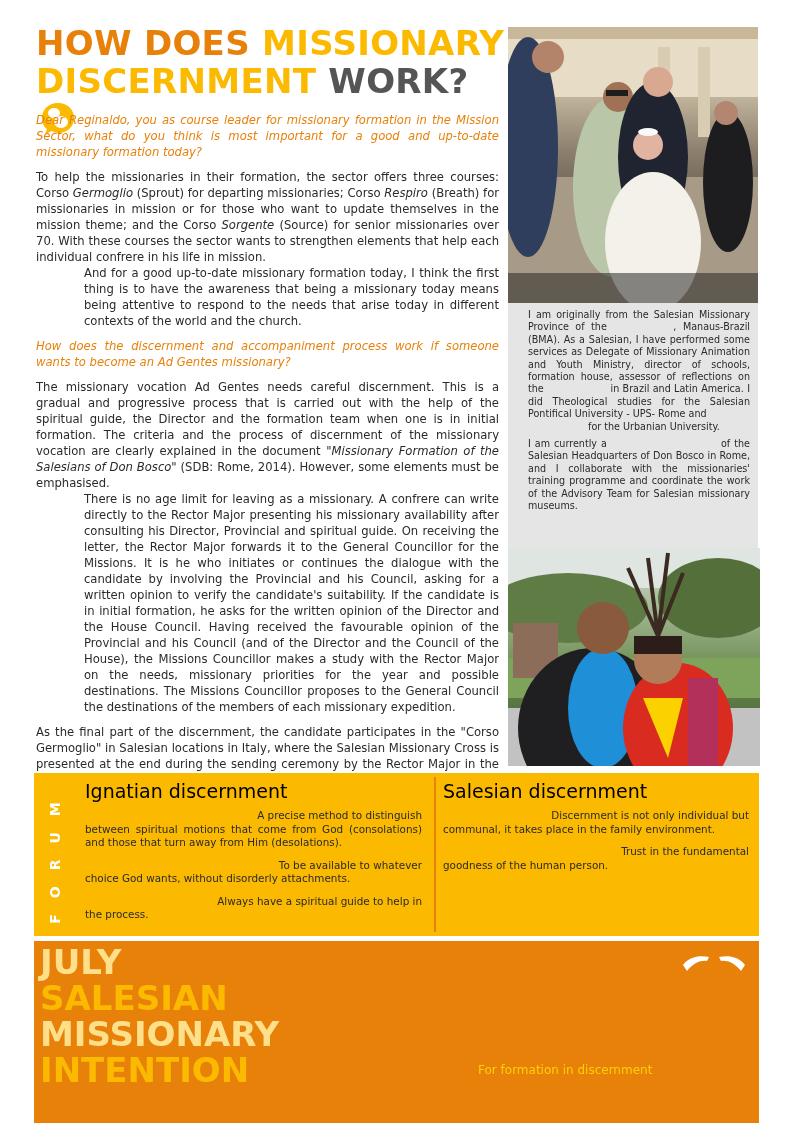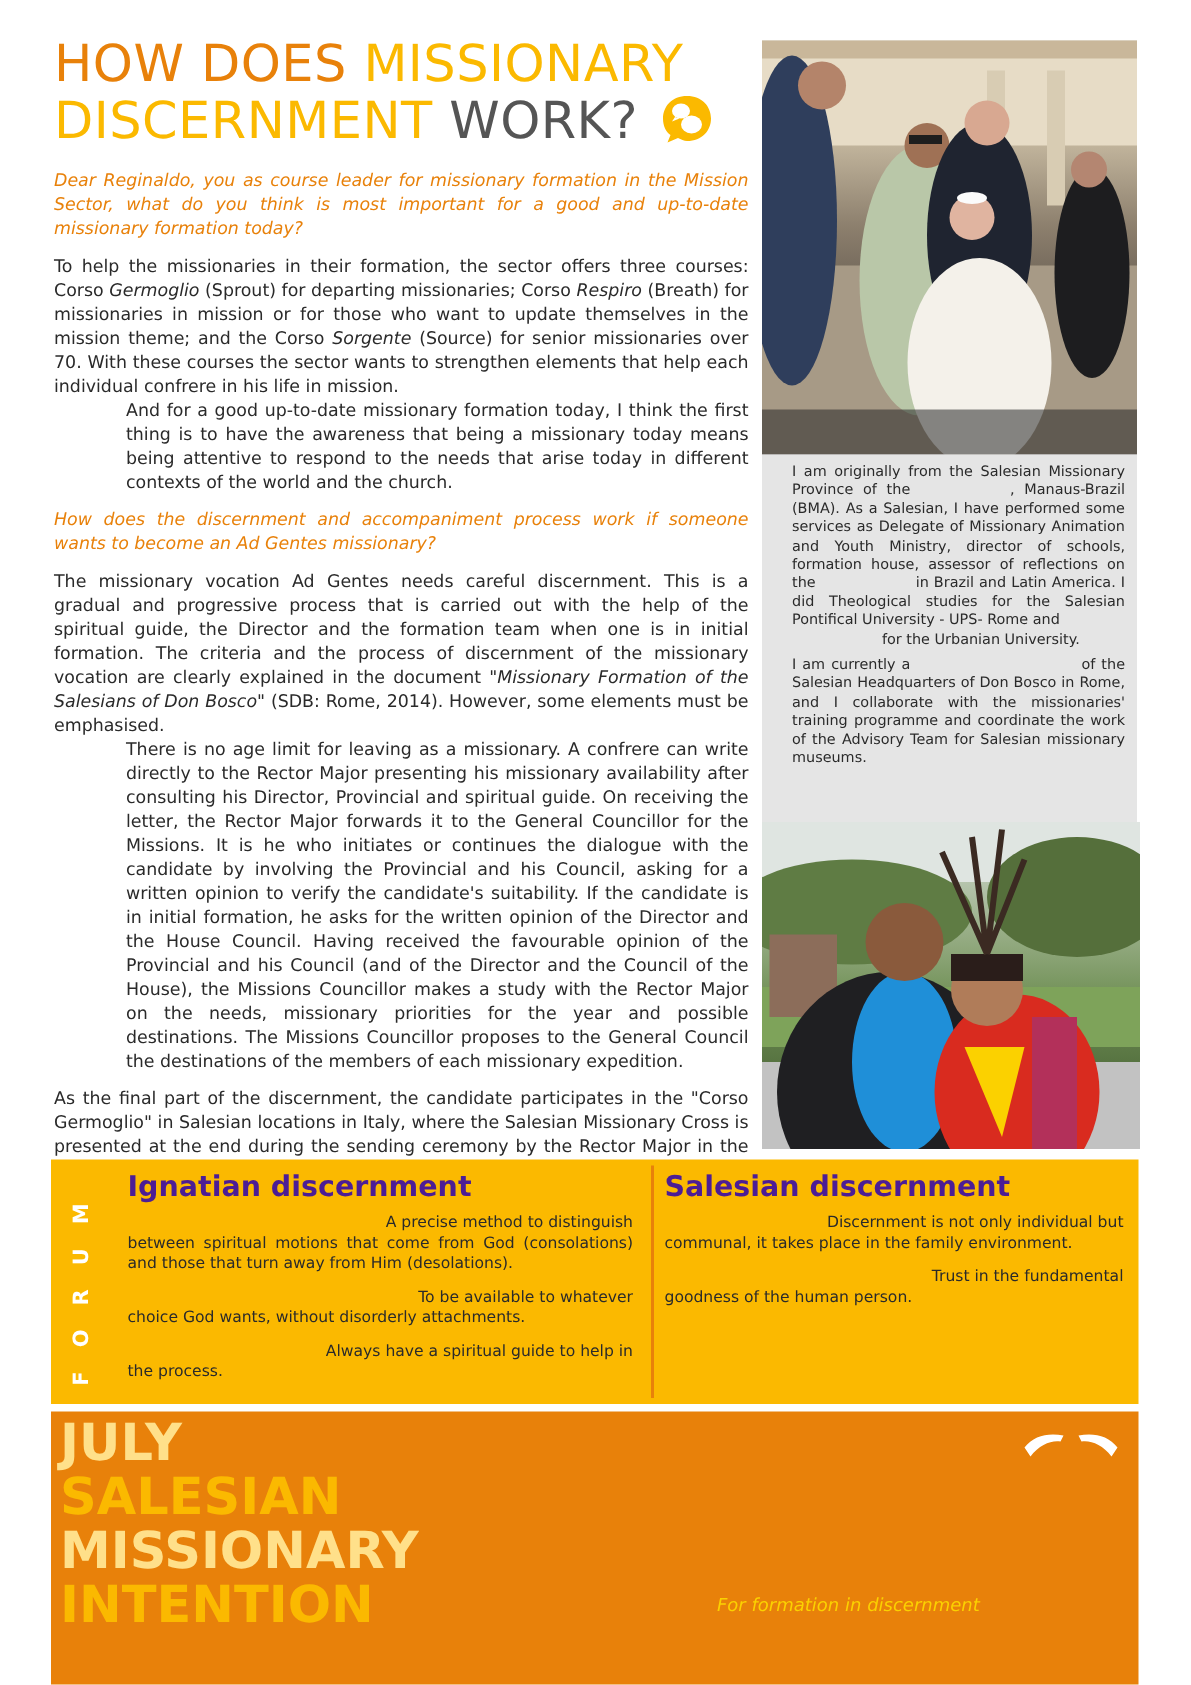--- a/index.html
+++ b/index.html
@@ -1,21 +1,21 @@
 <!DOCTYPE html>
 <html><head>
   <meta charset="utf-8">
   <style>
     * { box-sizing: border-box; margin: 0; padding: 0; }
     html, body { width: 794px; height: 1123px; background: #ffffff; overflow: hidden; }
     body { position: relative; font-family: "DejaVu Sans", sans-serif; color: #2a2a2a; }
 
     .title {
       position: absolute; left: 36px; top: 24px; width: 470px;
-      font-family: "DejaVu Sans", sans-serif; font-weight: normal;
+      font-family: "DejaVu Sans", sans-serif; font-weight: bold;
       font-size: 34px; line-height: 38px; letter-spacing: 0.3px;
     }
     .title .t-orange { color: #e8810a; }
     .title .t-yellow { color: #fbb900; }
     .title .t-grey { color: #555555; }
     .title-icon { display: inline-block; width: 36px; height: 34px; vertical-align: -4px; margin-left: 4px; }
 
     .col-left { position: absolute; left: 36px; top: 112px; width: 463px; }
     .question {
       color: #e8810a; font-style: italic; font-size: 11.6px; line-height: 16px;
@@ -56,36 +56,36 @@
       display: flex; align-items: center; justify-content: center;
     }
     .forum-label span {
       transform: rotate(-90deg); color: #ffffff; font-weight: bold; font-size: 14px;
       letter-spacing: 16px; white-space: nowrap; display: block;
     }
     .forum-col { position: absolute; top: 6px; }
     .forum-col.c1 { left: 51px; width: 337px; }
     .forum-col.c2 { left: 409px; width: 306px; }
     .forum-divider { position: absolute; left: 400px; top: 4px; width: 2px; height: 155px; background: #e8810a; }
-    .forum-h { color: #4c1d95; font-weight: bold; font-size: 19px; line-height: 24px; margin-bottom: 6px; }
+    .forum-h { color: #000000; font-weight: normal; font-size: 19px; line-height: 24px; margin-bottom: 6px; }
     .forum-item { font-size: 10.4px; line-height: 13.5px; color: #2a2a2a; text-align: justify; margin-bottom: 9px; }
     .forum-item .right { display: block; text-align: right; }
 
     .intention {
       position: absolute; left: 34px; top: 941px; width: 725px; height: 184px;
       background: #e8810a;
     }
     .int-title { position: absolute; left: 6px; top: 3px; font-weight: bold; font-size: 34px; line-height: 36px; }
     .int-title .l1 { color: #ffe08a; display: block; }
     .int-title .l2 { color: #fbb900; display: block; }
     .int-title .l3 { color: #ffe08a; display: block; }
     .int-title .l4 { color: #fbb900; display: block; }
     .int-sub {
       position: absolute; left: 444px; top: 122px; color: #fbd100;
-      font-style: italic; font-size: 12px;
+      font-size: 12px;
     }
     .hands-icon { position: absolute; left: 647px; top: 10px; width: 66px; height: 22px; }
   </style>
 </head>
 <body>
 
 <h1 class="title">
   <span class="t-orange">HOW DOES </span><span class="t-yellow">MISSIONARY</span><br>
   <span class="t-yellow">DISCERNMENT </span><span class="t-grey">WORK?</span>
   <svg class="title-icon" viewBox="0 0 36 34">

